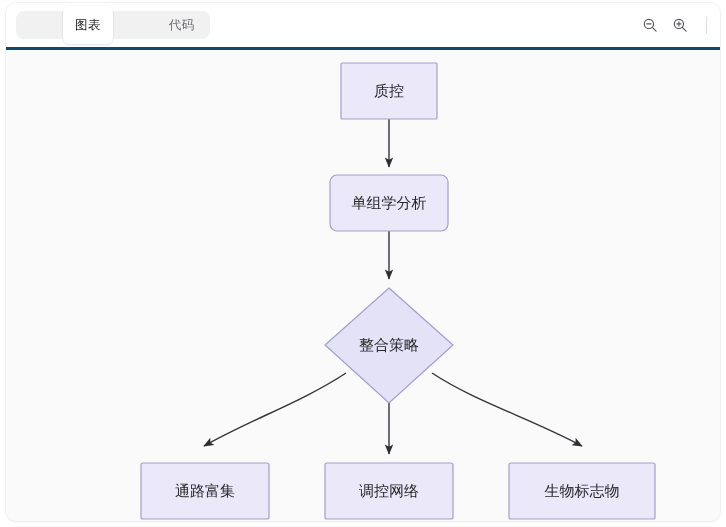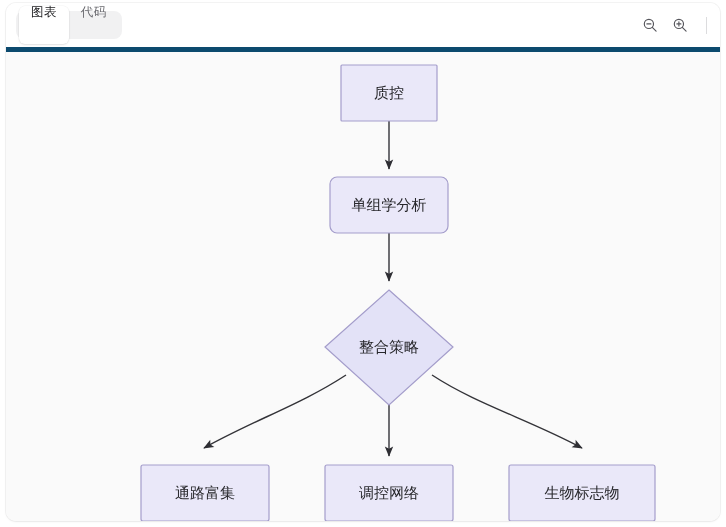--- a/index.html
+++ b/index.html
@@ -51,26 +51,27 @@
     height: 28px;
     box-sizing: border-box;
   }
   .tab {
     font-size: 12.5px;
     color: #6b6b70;
     line-height: 1;
     padding: 0 12px;
     height: 38px;
     display: inline-flex;
-    align-items: flex-start;
+    align-items: center;
     justify-content: center;
     border-radius: 6px;
     cursor: pointer;
     user-select: none;
     letter-spacing: 0.4px;
+    margin-left: 44px;
   }
   .tab.active {
     background: #ffffff;
     color: #1d1d20;
     box-shadow: 0 1px 2px rgba(0,0,0,0.10), 0 0 0 0.5px rgba(0,0,0,0.04);
   }
 
   .toolbar-right {
     display: flex;
     align-items: center;
@@ -93,21 +94,21 @@
     margin-left: 10px;
     margin-right: 3px;
   }
 
   
   .canvas-wrap {
     flex: 1 1 auto;
     position: relative;
     margin: 0 0 0 0;
     background: #fafafa;
-    border-top: 5px solid #0c4a6e;
+    border-top: 3px solid #0c4a6e;
     overflow: hidden;
   }
   .canvas-svg {
     position: absolute;
     left: 0;
     top: 0;
   }
 
   .node-label {
     font-family: "Liberation Sans", "DejaVu Sans", sans-serif;

